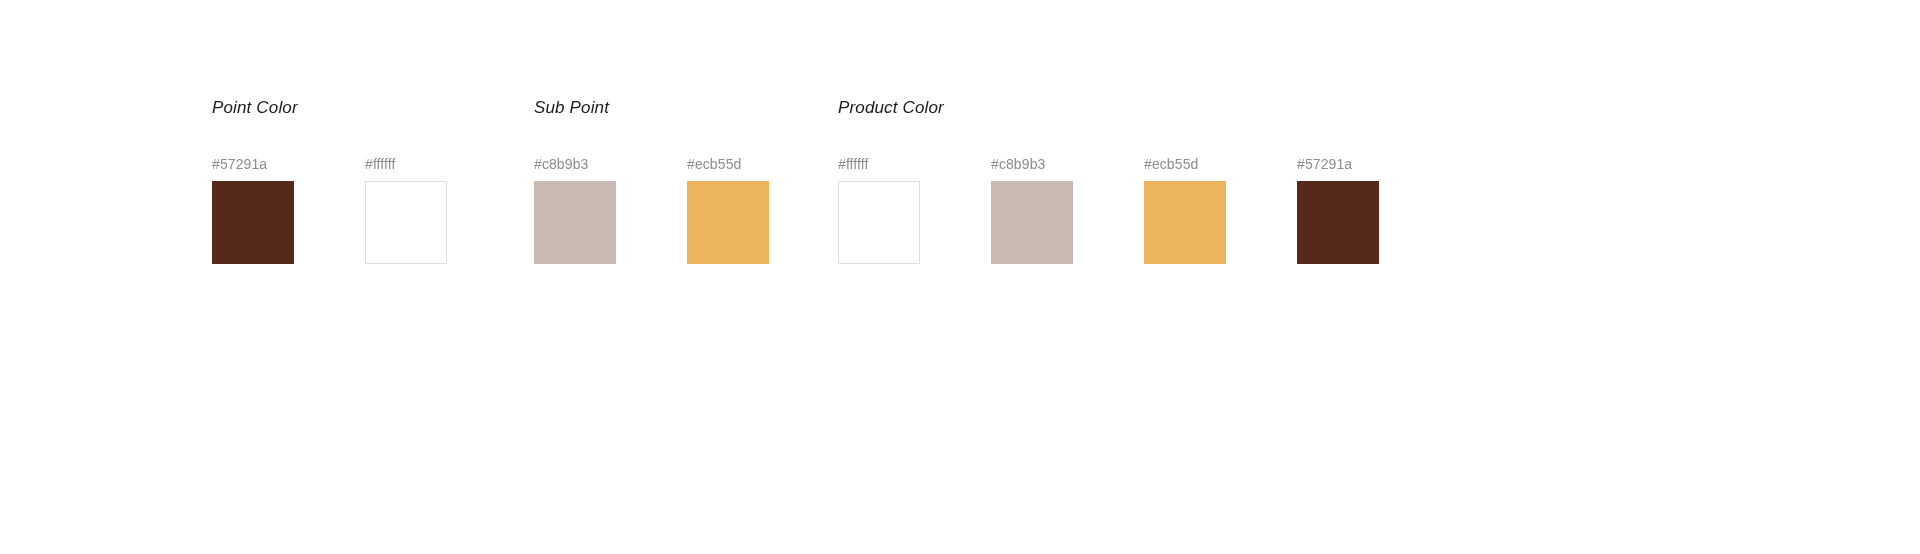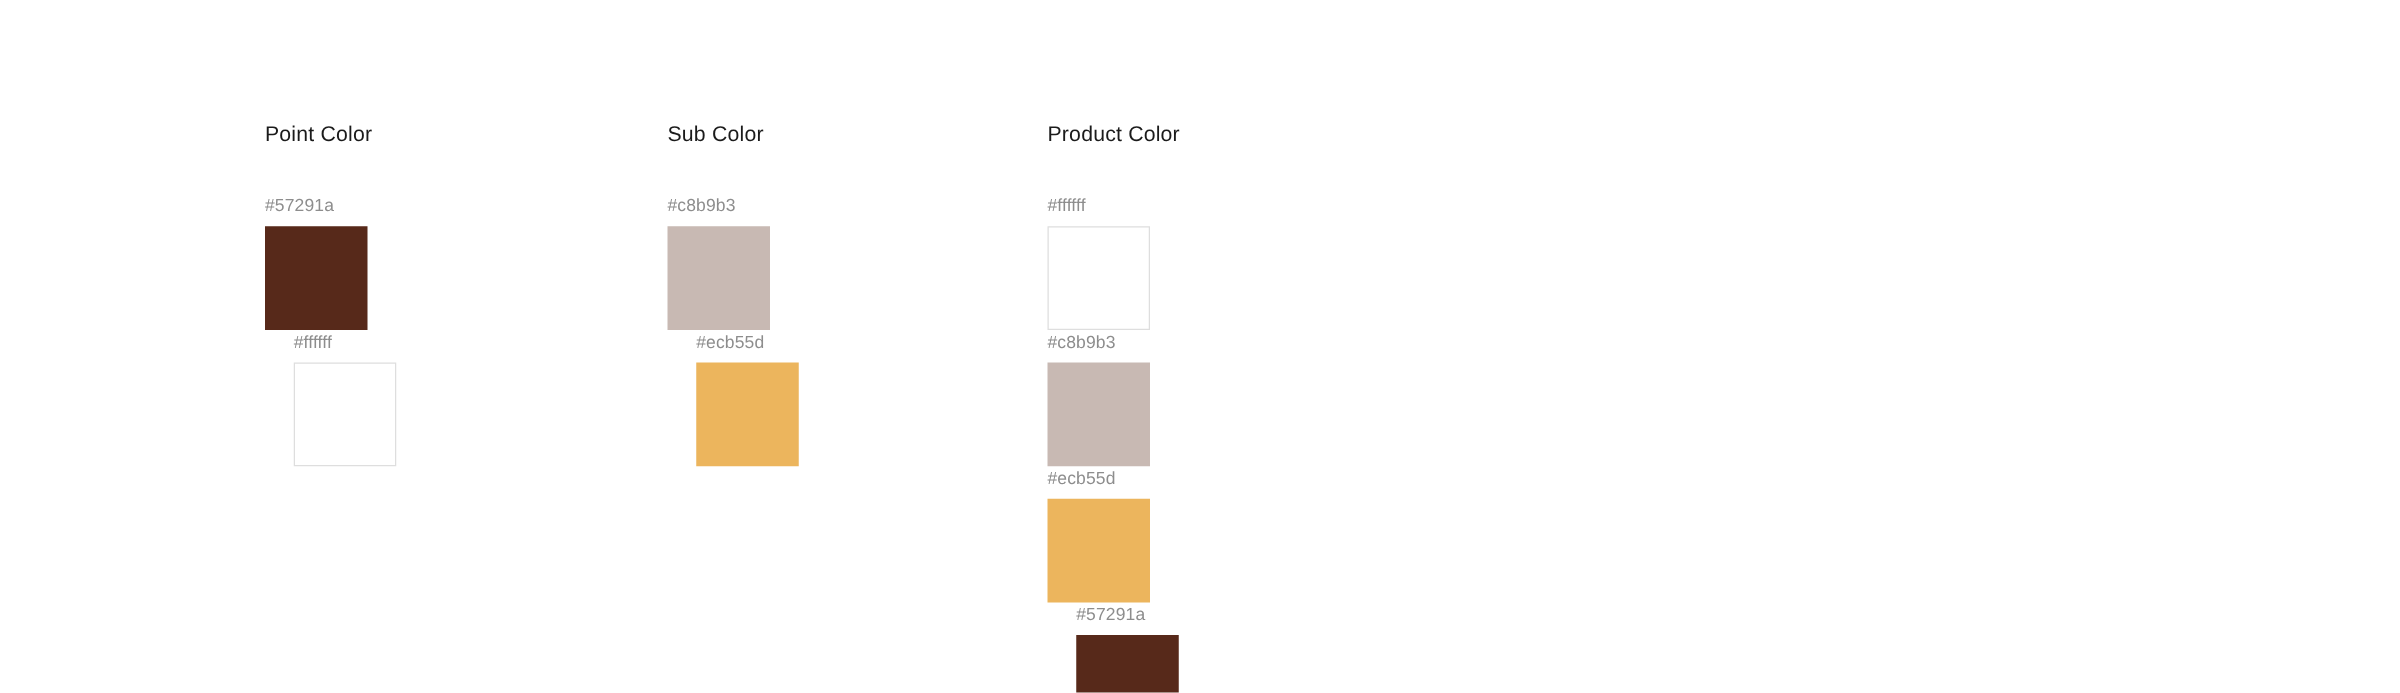--- a/index.html
+++ b/index.html
@@ -32,29 +32,31 @@
 
   .group-title {
     font-size: 17px;
     line-height: 24px;
     font-weight: 400;
     color: #1b1b1b;
     letter-spacing: 0.15px;
     white-space: nowrap;
     margin: 0;
     padding: 0;
+    font-style: italic;
   }
 
   .swatch-row {
     position: absolute;
     top: 59px;
     left: 0;
     display: flex;
-    flex-direction: column;
+    flex-direction: row;
     align-items: flex-end;
+    gap: 48px;
   }
 
   .swatch-cell {
     display: flex;
     flex-direction: column;
     align-items: flex-start;
     margin-right: 23px;
   }
   .swatch-cell:last-child {
     margin-right: 0;
@@ -92,21 +94,21 @@
           <div class="swatch-hex">#57291a</div>
           <div class="swatch-chip" style="background: rgb(87, 41, 26);"></div>
         </div>
         <div class="swatch-cell">
           <div class="swatch-hex">#ffffff</div>
           <div class="swatch-chip bordered" style="background: rgb(255, 255, 255);"></div>
         </div>
       </div>
     </div>
     <div class="color-group" style="left: 534px;">
-      <div class="group-title">Sub Color</div>
+      <div class="group-title">Sub Point</div>
       <div class="swatch-row">
         <div class="swatch-cell">
           <div class="swatch-hex">#c8b9b3</div>
           <div class="swatch-chip" style="background: rgb(200, 185, 179);"></div>
         </div>
         <div class="swatch-cell">
           <div class="swatch-hex">#ecb55d</div>
           <div class="swatch-chip" style="background: rgb(236, 181, 93);"></div>
         </div>
       </div>

